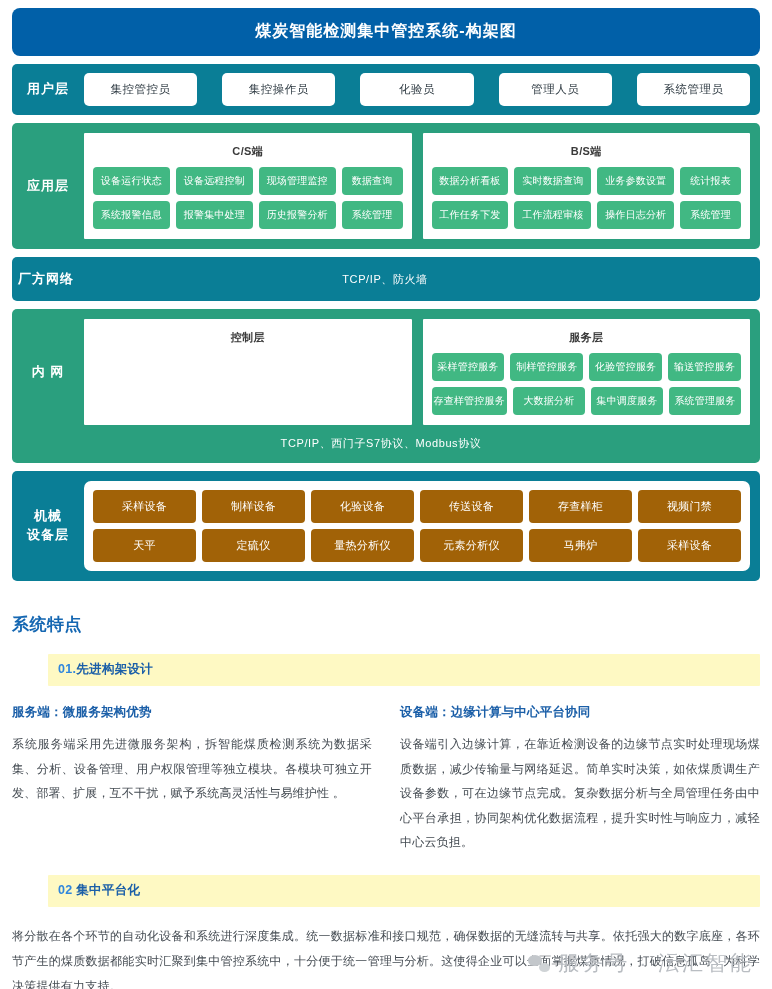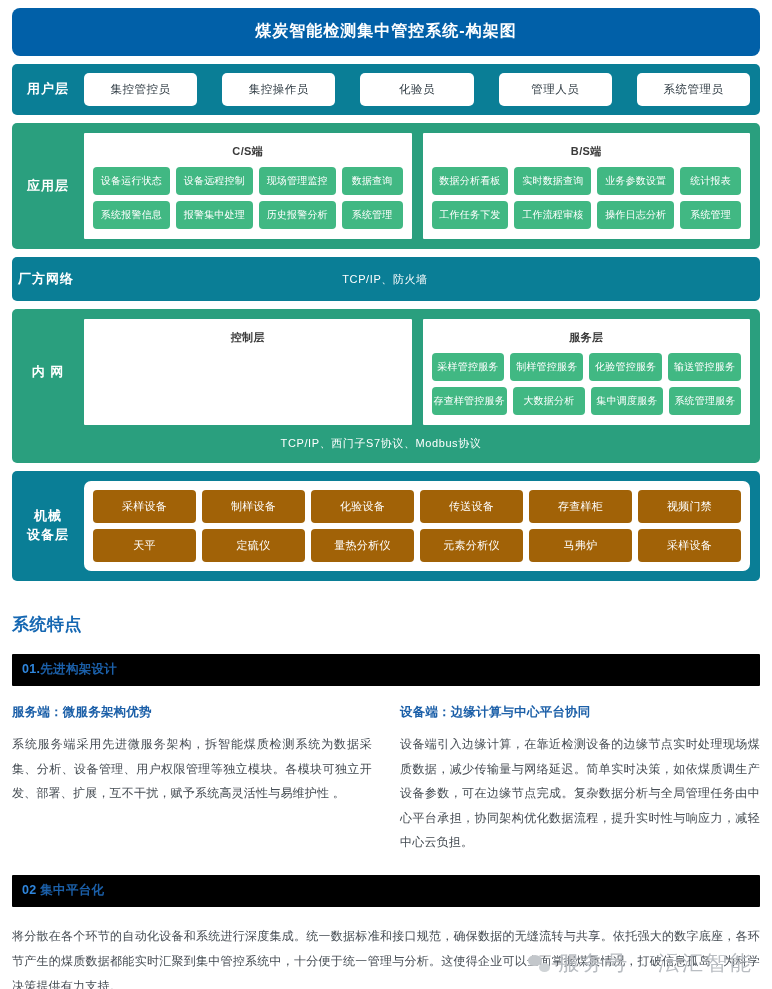--- a/index.html
+++ b/index.html
@@ -174,26 +174,27 @@
     padding: 22px 12px 0 12px;
   }
   .features-title {
     color: #1567b2;
     font-size: 17px;
     font-weight: bold;
     letter-spacing: .5px;
     margin-bottom: 18px;
   }
   .feature-bar {
-    background: #000000;
+    background: #fef9c3;
     padding: 7px 10px 8px 10px;
     font-size: 12.5px;
     color: #1b5fa8;
     letter-spacing: .3px;
     border-radius: 1px;
+    margin-left: 36px;
   }
   .feature-bar .num { color: #2f86dd; font-weight: bold; }
   .feature-bar .ttl { font-weight: bold; }
 
   .two-col {
     display: flex;
     gap: 28px;
     margin-top: 18px;
   }
   .col { flex: 1; min-width: 0; }

